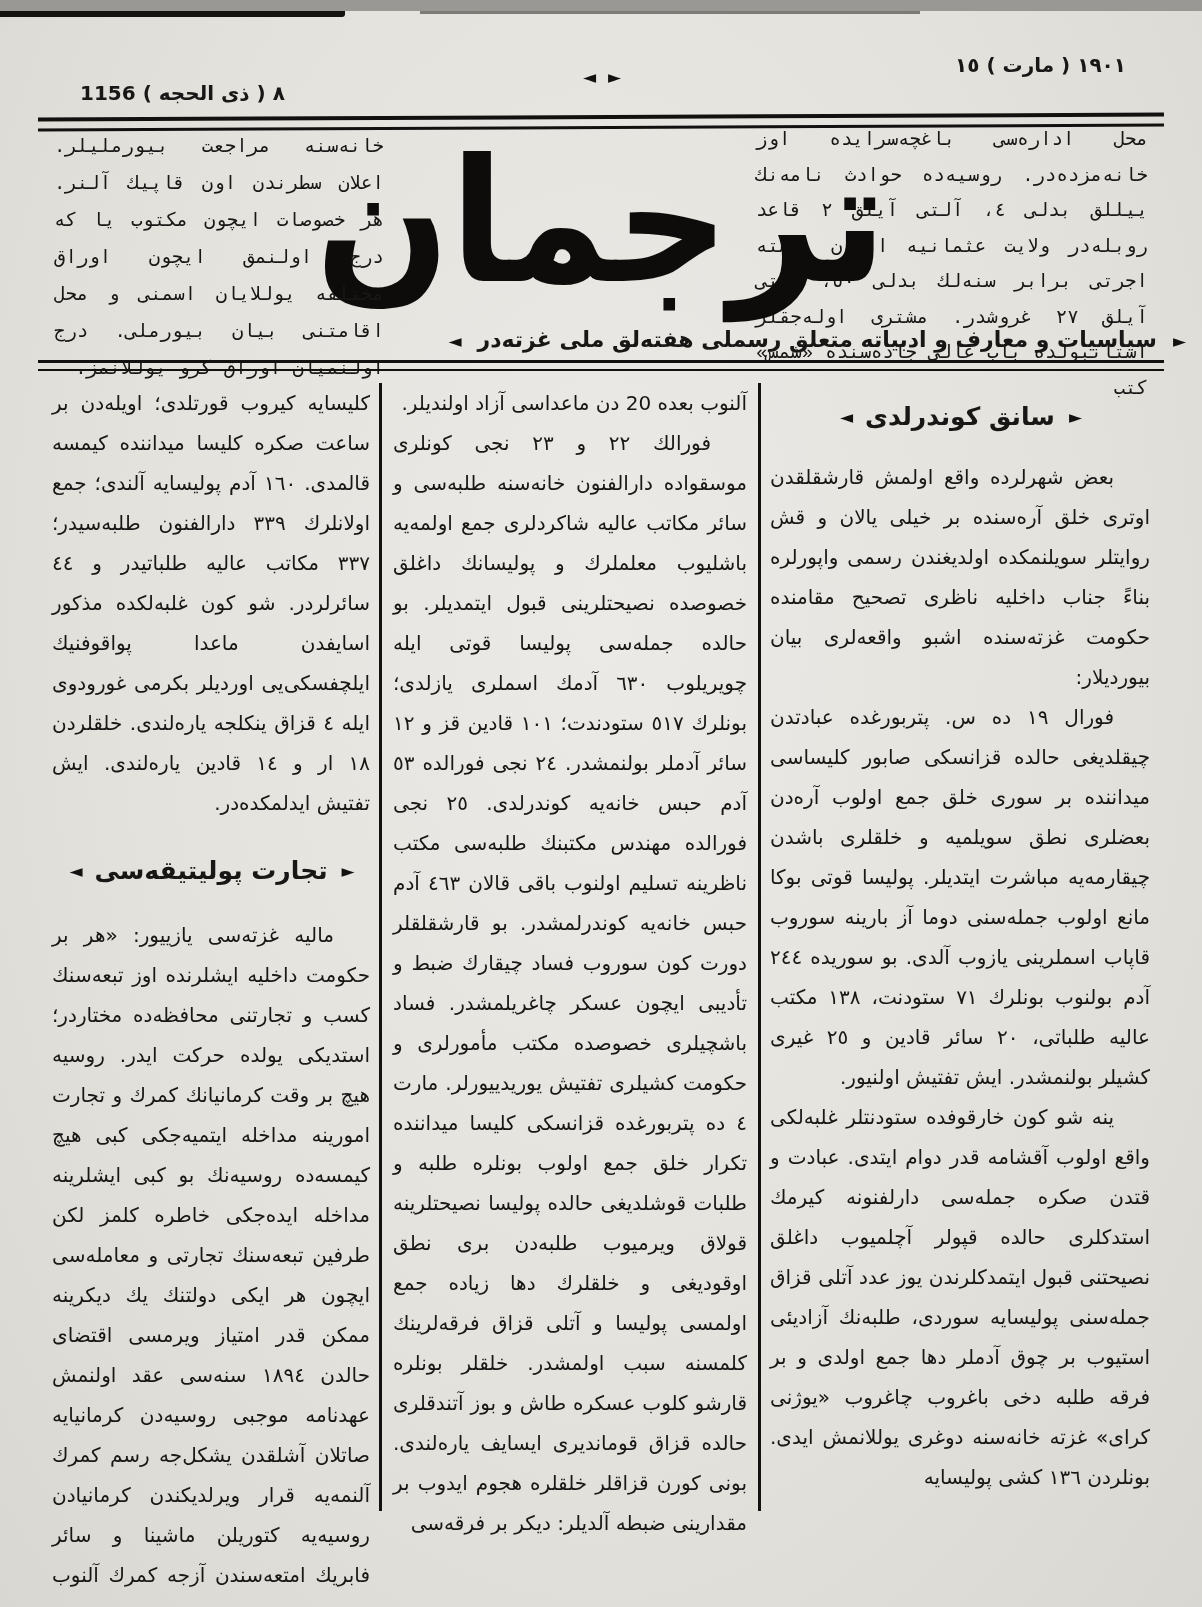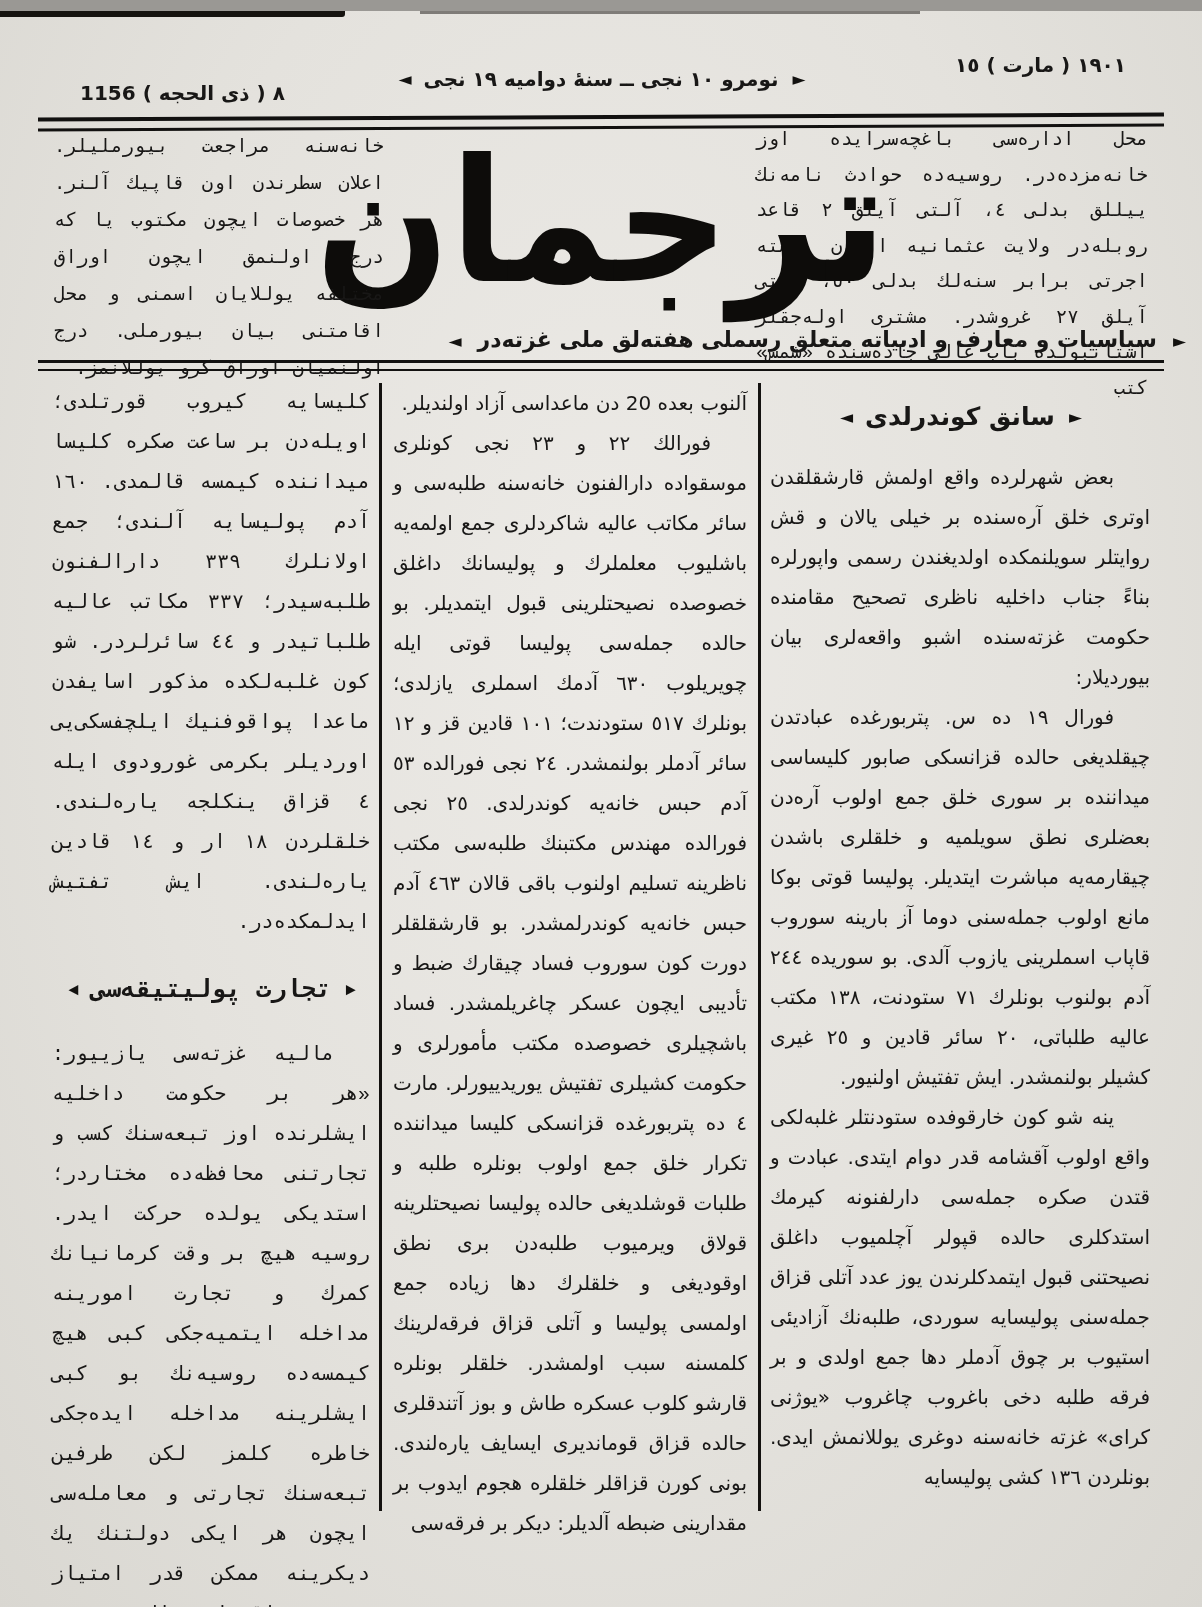--- a/index.html
+++ b/index.html
@@ -38,41 +38,40 @@
     font-size:158px;font-weight:bold;letter-spacing:-4px;white-space:nowrap;color:#0d0c0a;
   }
   .subtitle{position:absolute;top:316px;left:0;right:0;font-size:22px;font-weight:bold;}
   .subtitle .orn{margin:0 16px;}
 
   
   .body{position:absolute;top:372px;left:46px;right:46px;bottom:40px;display:flex;direction:rtl;}
   .col{font-size:20px;line-height:40px;text-align:justify;}
   .col.right{width:380px;padding:0 6px;}
   .col.middle{width:354px;padding:0 8px;}
-  .col.left{flex:1;padding:0 6px;font-family:Liberation Mono, monospace;}
+  .col.left{flex:1;padding:0 6px;}
   .vrule{width:3px;background:#141210;height:1128px;margin:0 3px;flex:0 0 auto;}
   .para{margin:0;text-indent:36px;}
   .para.cont{text-indent:0;}
   .headline{display:flex;justify-content:center;align-items:center;gap:14px;font-size:25px;font-weight:bold;white-space:nowrap;}
   .headline.h-top{margin:14px 0 20px;}
   .headline.h-mid{margin:28px 0 24px;}
 </style>
 </head>
 <body>
 
 <div class="page">
 
   <div class="edge-top"></div>
   <div class="edge-top2"></div>
 
   <div class="hdr">
     <span class="greg">١٩٠١ ( مارت ) ١٥</span>
     <span class="issue">
       <span class="orn">►</span>
-      <span>نومرو ١٠ نجی ــ سنهٔ دوامیه ١٩ نجی</span>
       <span class="orn">◄</span>
     </span>
     <span class="hijri">٨ ( ذی الحجه ) 1156</span>
   </div>
 
   <div class="rule r1"></div>
 
   <div class="mast">
     <div class="notice rn">محل اداره‌سی باغچه‌سرایده اوز خانه‌مزده‌در. روسیه‌ده حوادث نامه‌نك ییللق بدلی ٤، آلتی آیلق ٢ قاعد روبله‌در ولایت عثمانیه ایچون پوسته اجرتی برابر سنه‌لك بدلی ٥٠، التی آیلق ٢٧ غروشدر. مشتری اوله‌جقلر استانبولده باب عالی جاده‌سنده «شمس» كتب</div>
     <div class="title">ترجمان</div>

